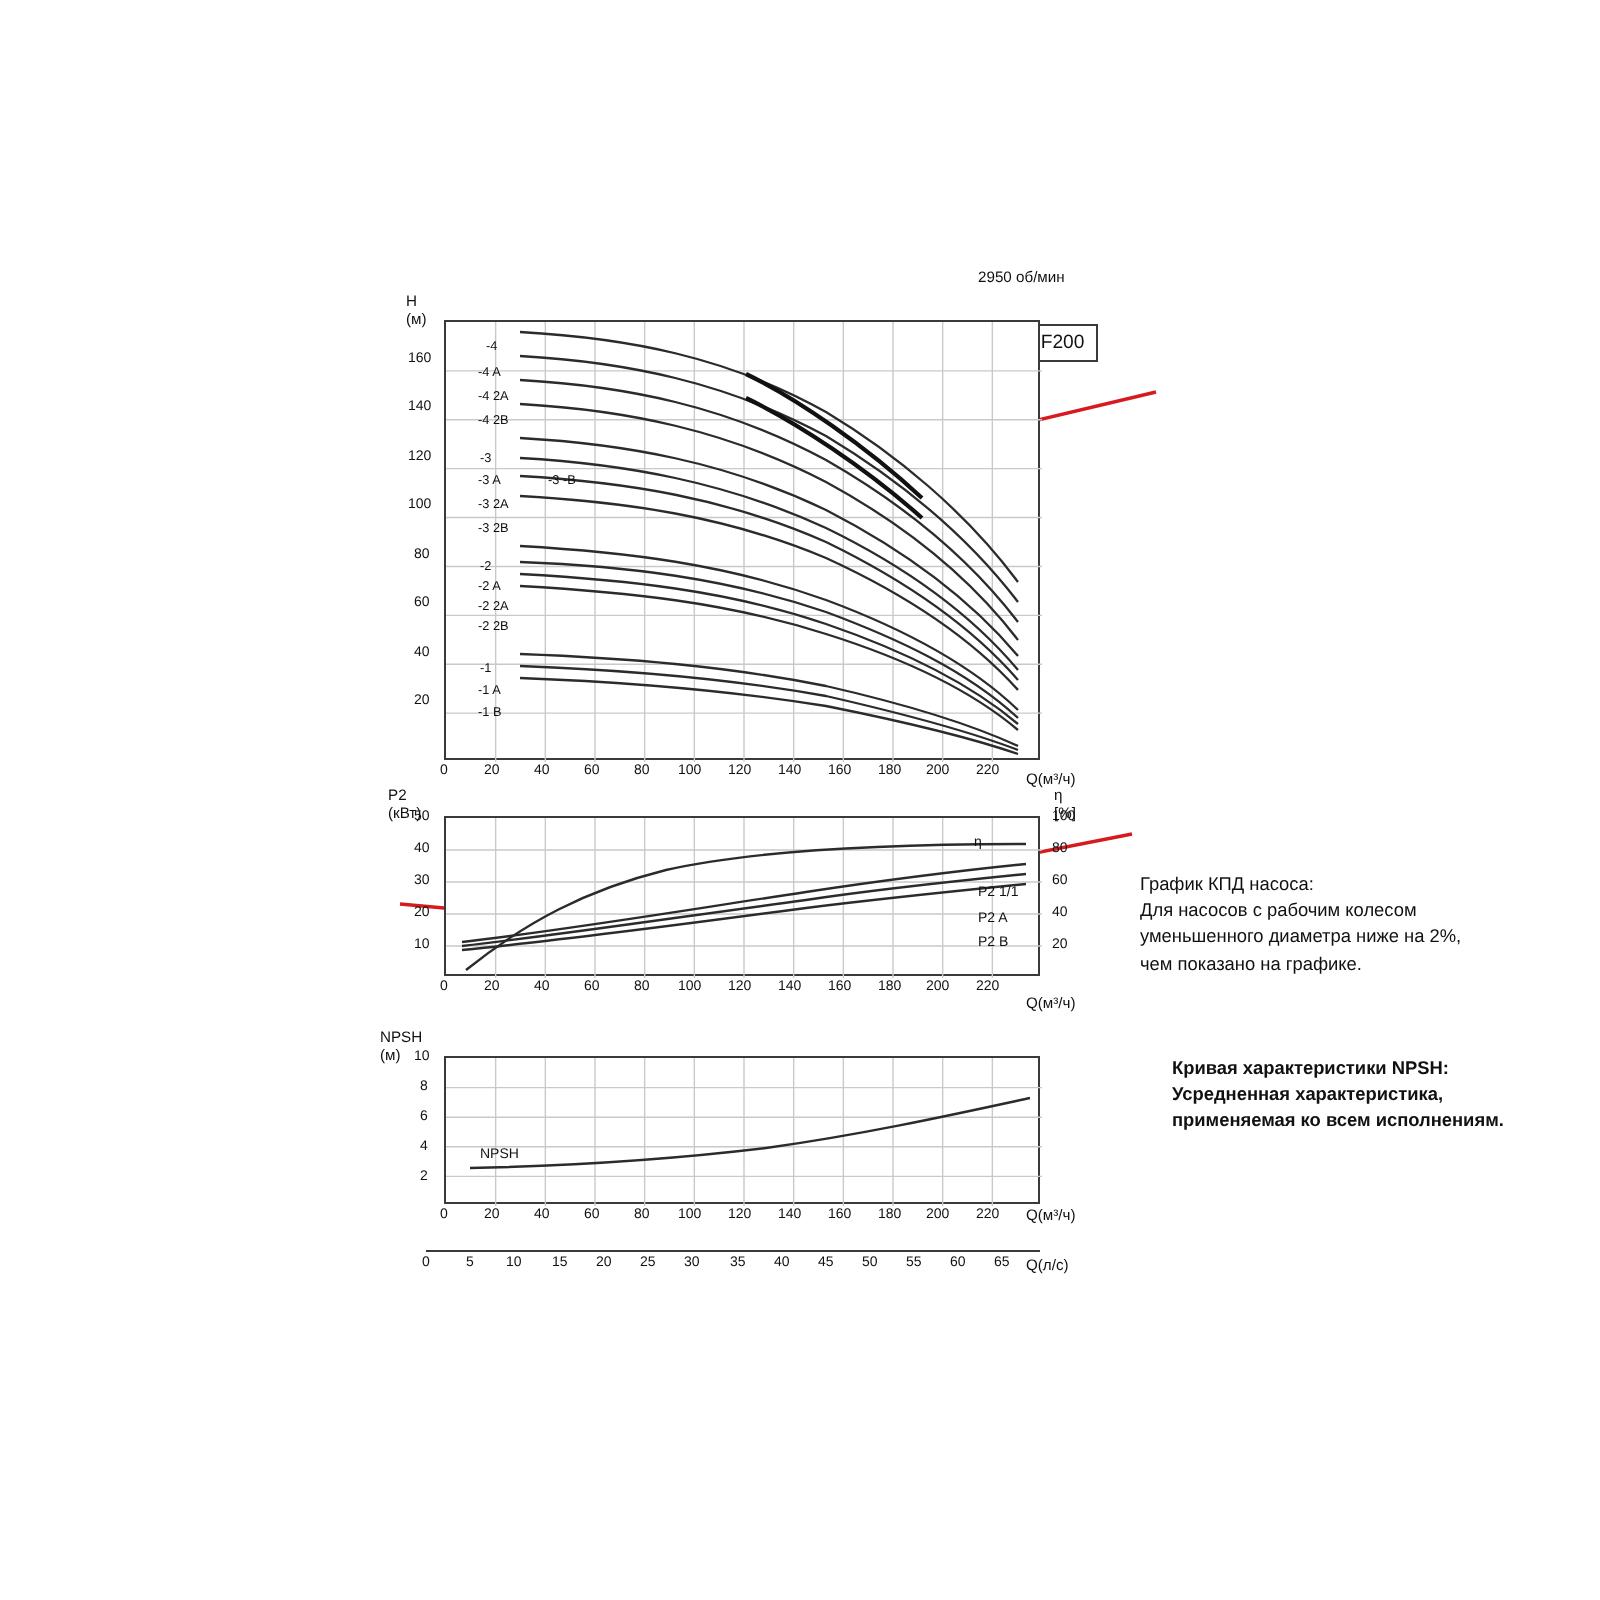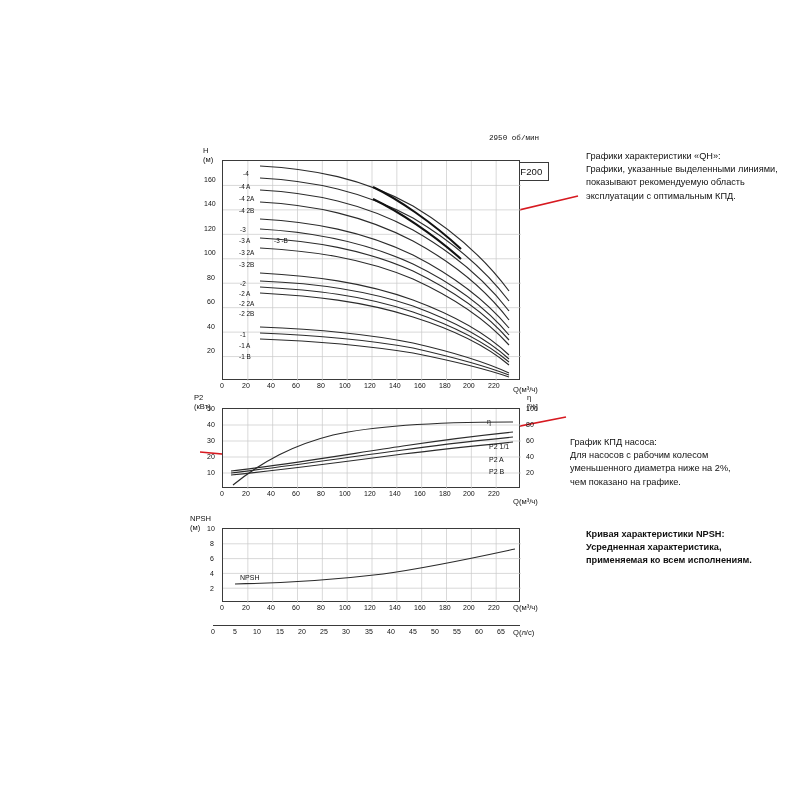--- a/index.html
+++ b/index.html
@@ -77,33 +77,28 @@
     background: #fff;
     font-size: 9.6px;
     padding: 3px 6px 3px 6px;
     color: #111;
     white-space: nowrap;
   }
   .header-note {
     position: absolute;
     font-size: 7.6px;
     color: #111;
-    font-family: Liberation Mono, monospace;
   }
 </style>
 </head>
 <body>
 
 <div class="page">
 
 
-  <div class="annot right" style="left:586px; top:150px; width:215px;">Графики характеристики «QH»:
-Графики, указанные выделенными линиями,
-показывают рекомендуемую область
-эксплуатации с оптимальным КПД.</div>
 
 
   <div class="annot right" style="left:570px; top:436px; width:222px;">График КПД насоса:
 Для насосов с рабочим колесом
 уменьшенного диаметра ниже на 2%,
 чем показано на графике.</div>
 
   <div class="annot right" style="left:586px; top:528px; width:210px;font-weight:bold;">Кривая характеристики NPSH:
 Усредненная характеристика,
 применяемая ко всем исполнениям.</div>

